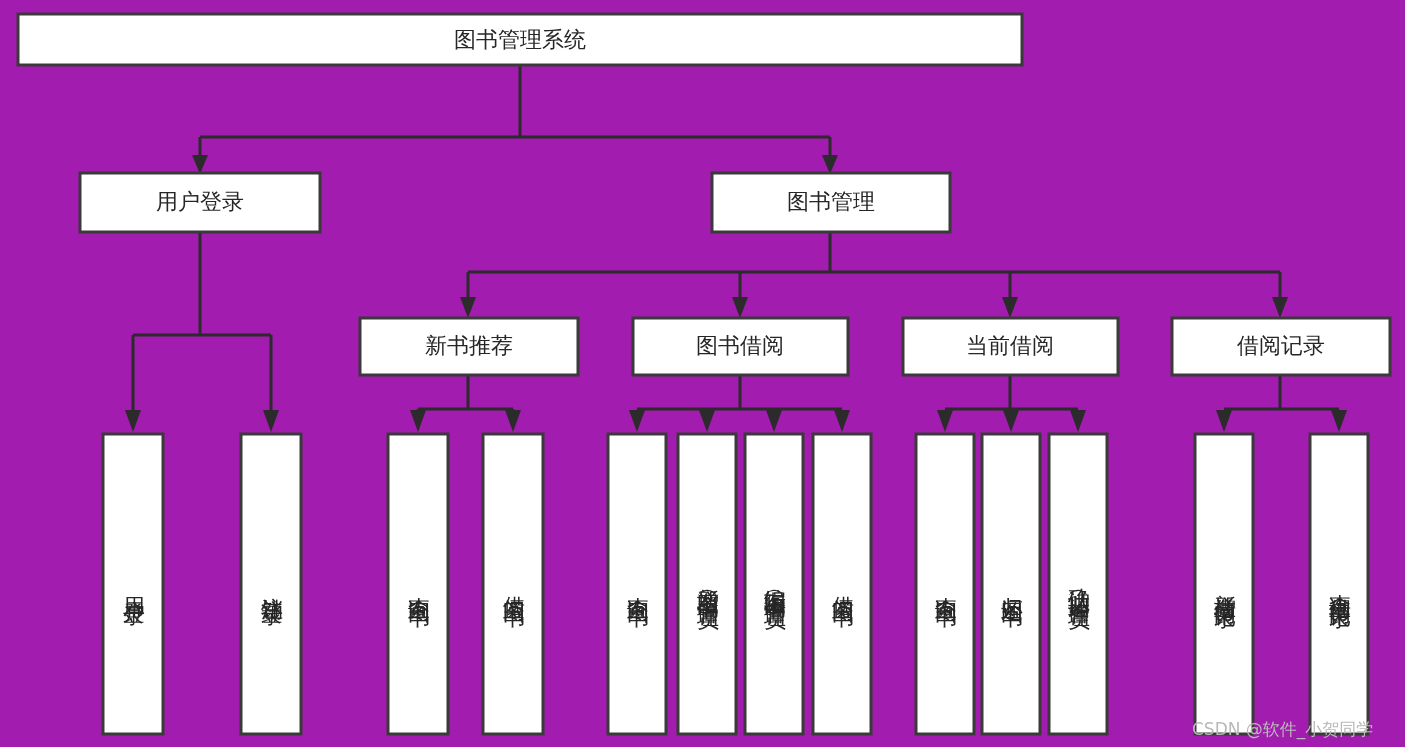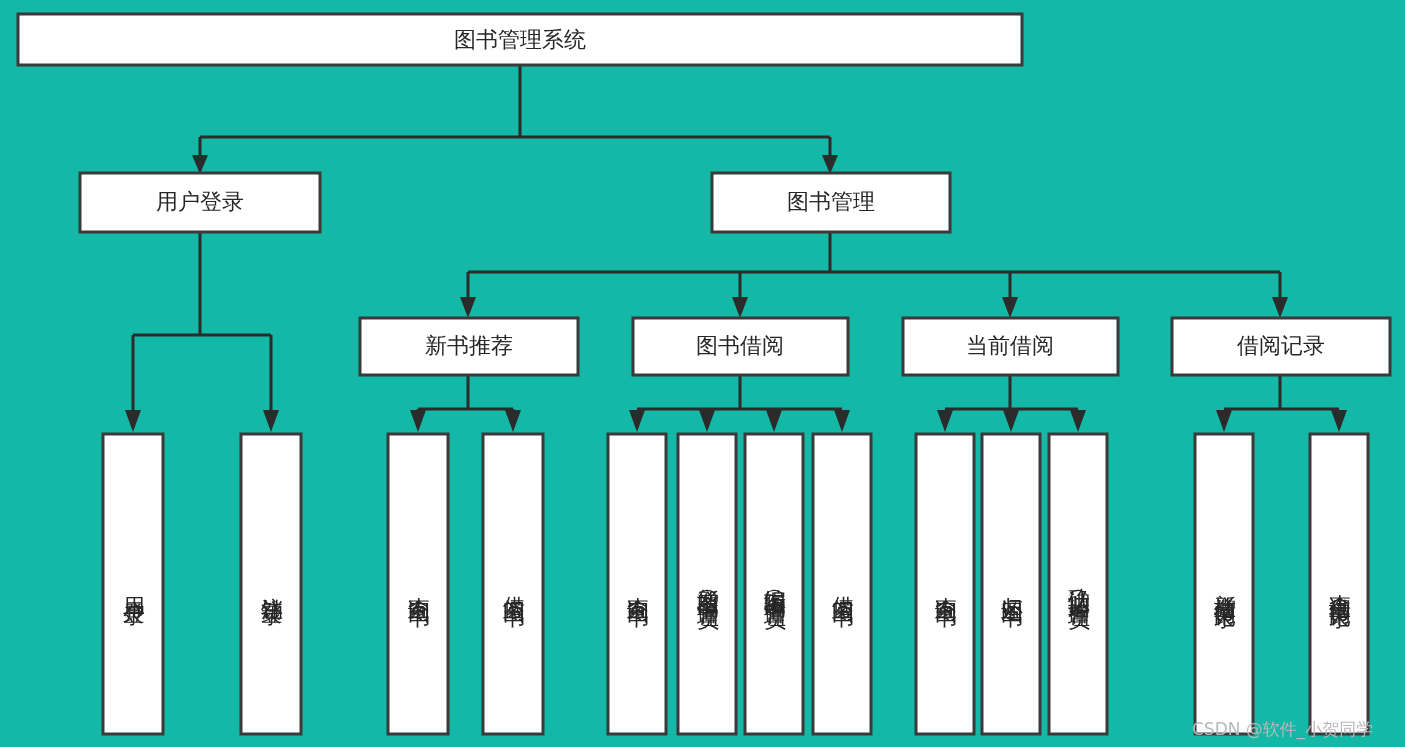--- a/index.html
+++ b/index.html
@@ -1,18 +1,18 @@
 <!DOCTYPE html>
 <html><head>
 <meta charset="utf-8">
 <style>
   html,body{margin:0;padding:0;background:#ffffff;}
   body{width:1405px;height:747px;overflow:hidden;
        font-family:"DejaVu Sans","Liberation Sans",sans-serif;}
-  #diagram-root{position:relative;width:1405px;height:747px;background:#14b8a6;}
+  #diagram-root{position:relative;width:1405px;height:747px;background:#a21caf;}
   svg#chart-svg{position:absolute;left:0;top:0;width:1405px;height:747px;}
   .node-box{fill:#ffffff;stroke:#3a3a3a;stroke-width:3;}
   .conn{stroke:#2b2b2b;stroke-width:3;fill:none;}
   .arrow-head{fill:#2b2b2b;stroke:none;}
   .node-label{fill:#262626;font-family:"DejaVu Sans","Liberation Sans",sans-serif;
               font-size:22px;text-anchor:middle;dominant-baseline:middle;}
   .node-label.vert{writing-mode:vertical-rl;text-orientation:upright;letter-spacing:3px;}
   .watermark{fill:#b9b9b9;font-size:17px;font-family:"DejaVu Sans","Liberation Sans",sans-serif;}
 </style>
 </head>

